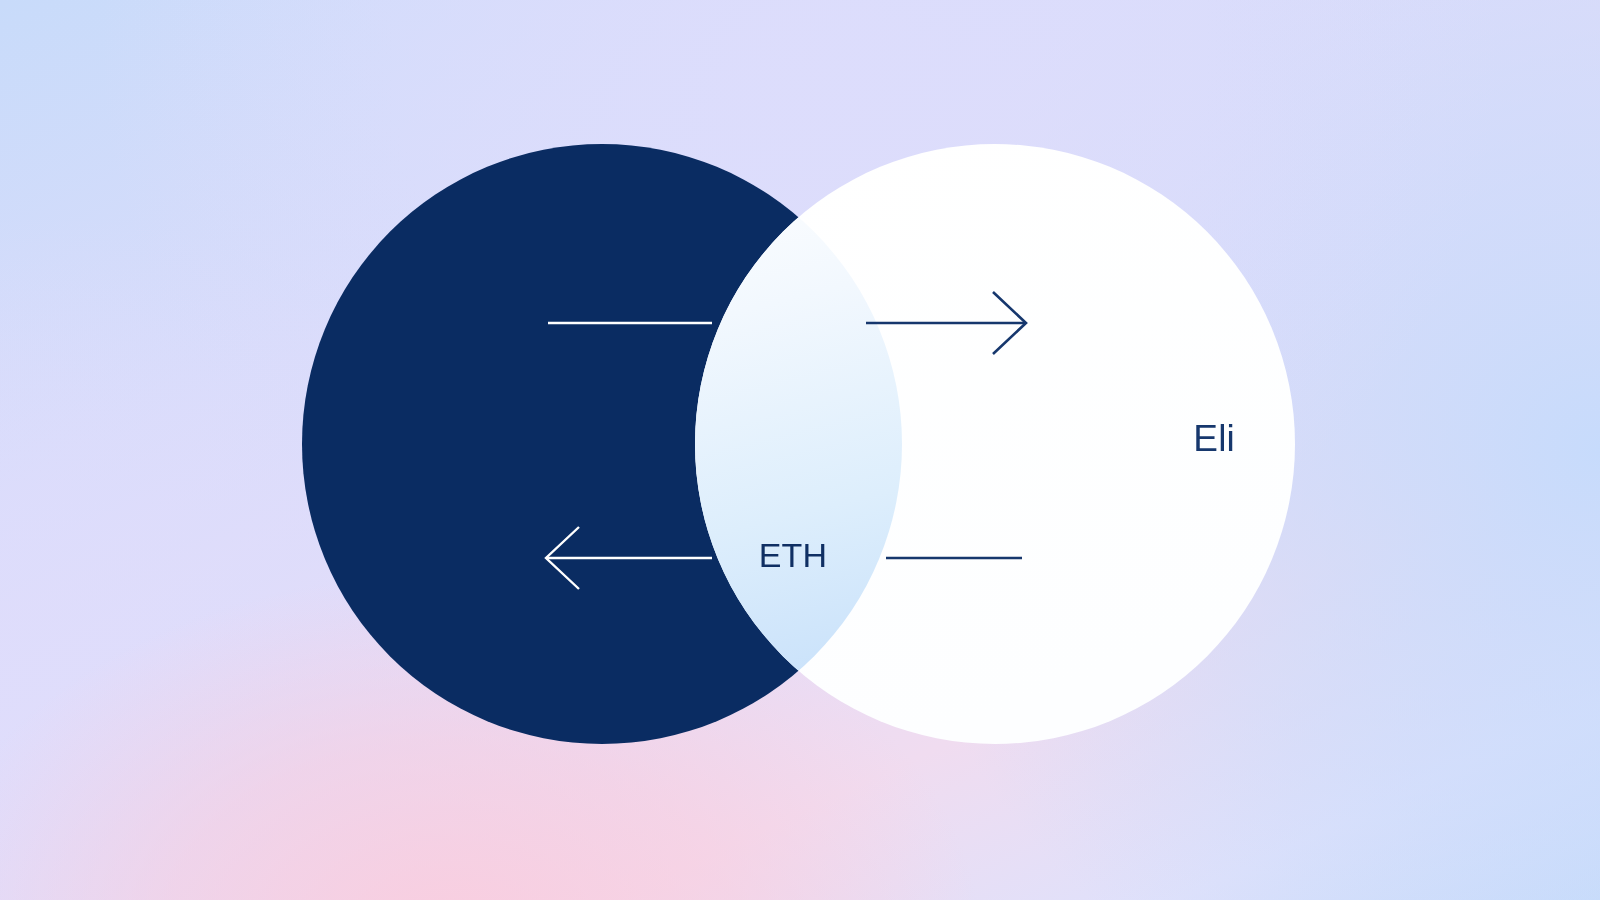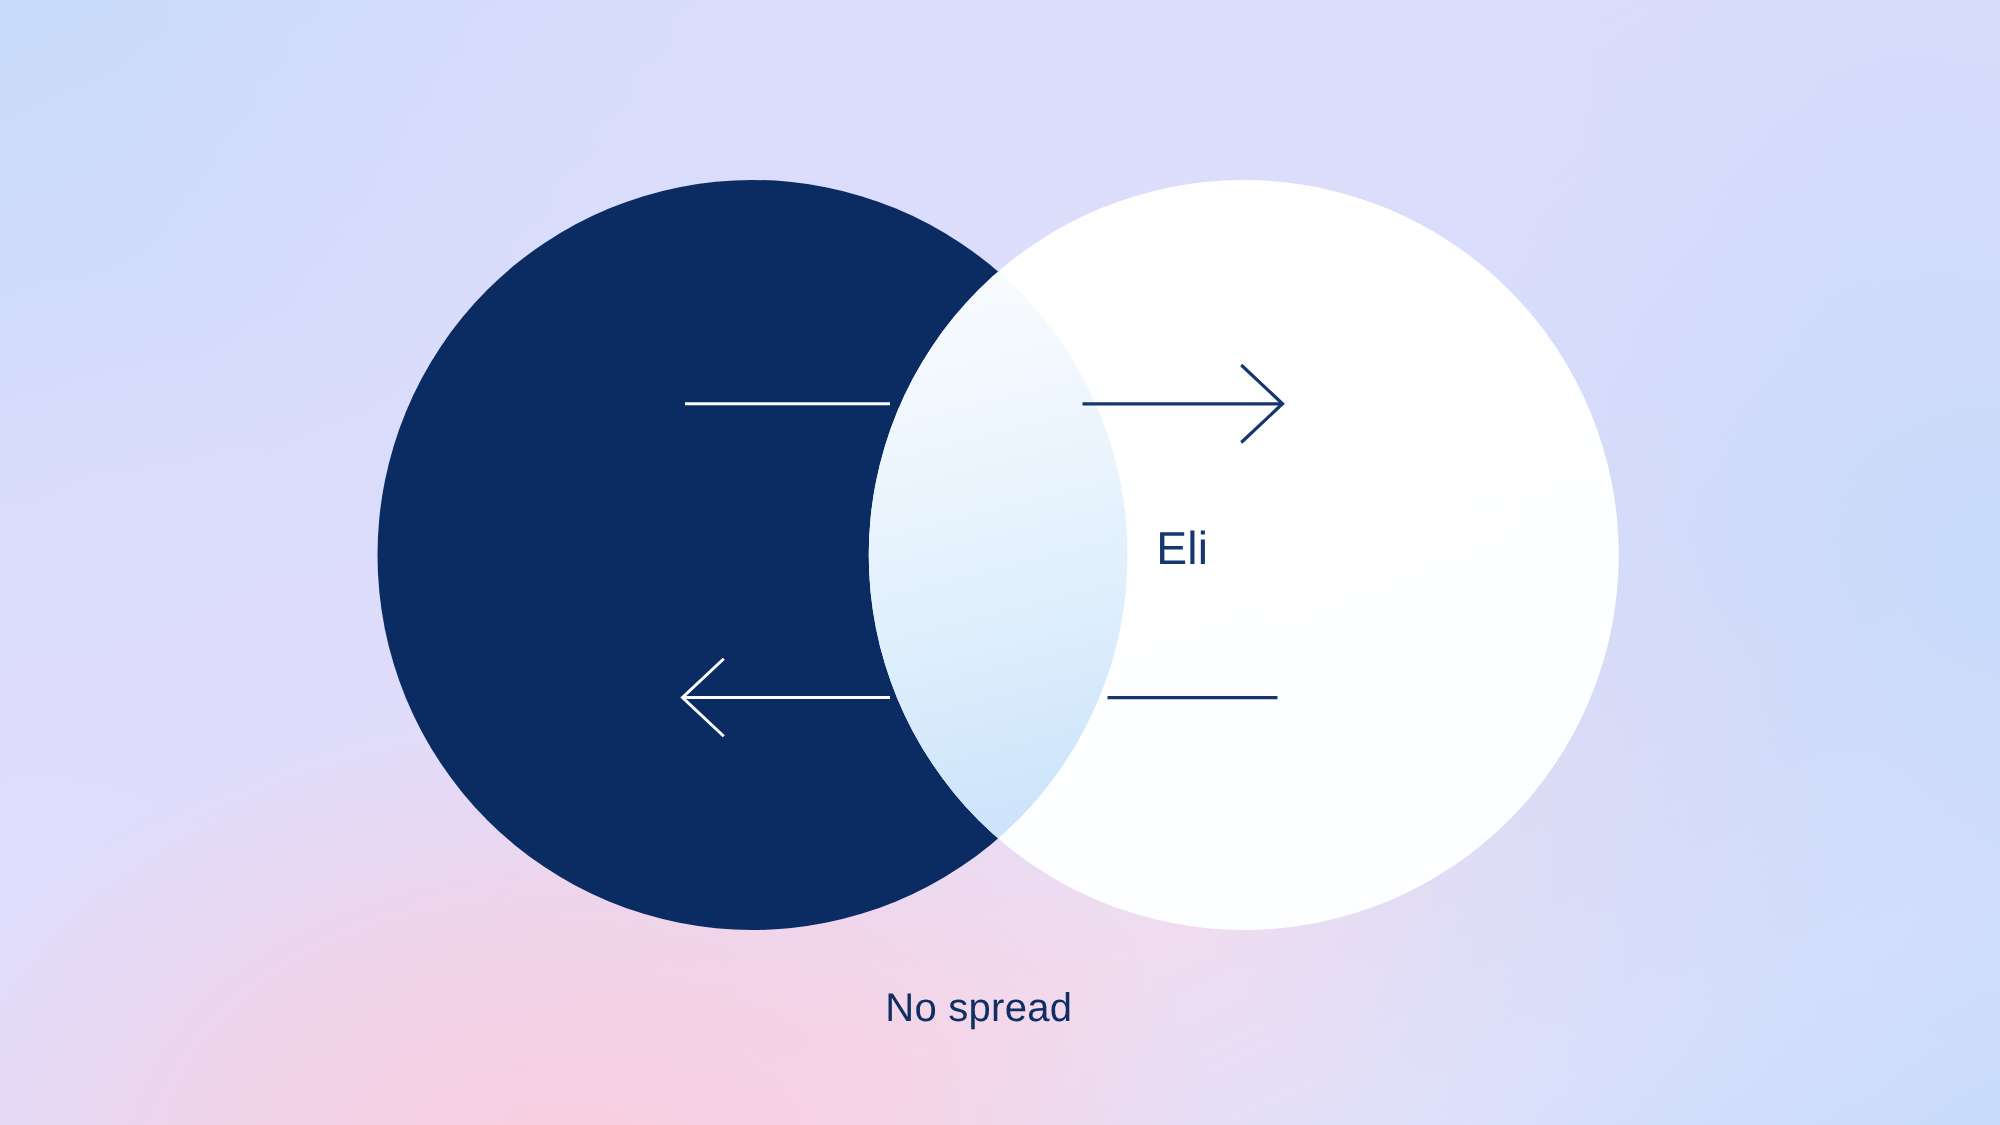--- a/index.html
+++ b/index.html
@@ -49,21 +49,21 @@
     width: 370px;
     text-align: center;
     font-size: 37px;
     color: #ffffff;
   }
 
   #label-eli {
     left: 925px;
     top: 418px;
     width: 310px;
-    text-align: left;
+    text-align: right;
     font-size: 37px;
     color: #16376d;
   }
 
   #label-dai {
     left: 700px;
     top: 300px;
     width: 186px;
     text-align: center;
     font-size: 34px;
@@ -129,16 +129,16 @@
     <line x1="886" y1="558" x2="1022" y2="558" stroke="#16376d" stroke-width="2.6"></line>
 
     <line x1="546" y1="558" x2="712" y2="558" stroke="#ffffff" stroke-width="2.4"></line>
     <polyline points="579,527 546,558 579,589" fill="none" stroke="#ffffff" stroke-width="2.4" stroke-linecap="butt" stroke-linejoin="miter"></polyline>
   </svg>
 
 
   <div class="label" id="label-eli">Eli</div>
 
 
+  <div class="label" id="label-eth">ETH</div>
 
-  <div class="label" id="label-nospread">No spread</div>
 
 </div>
 
 </body></html>

